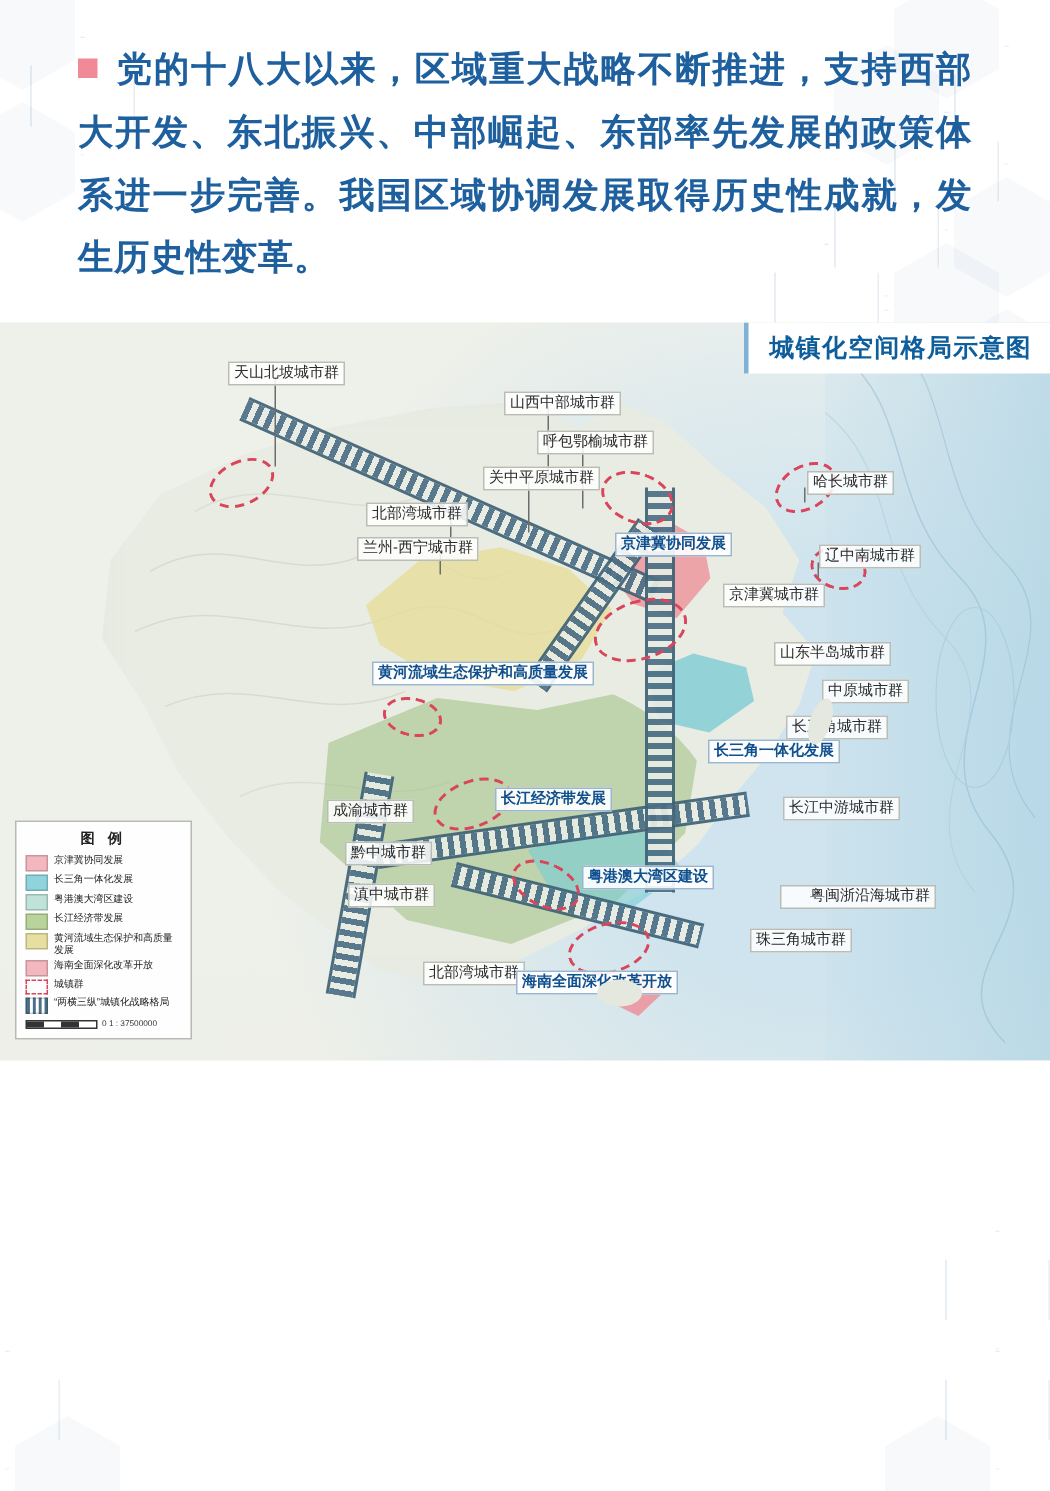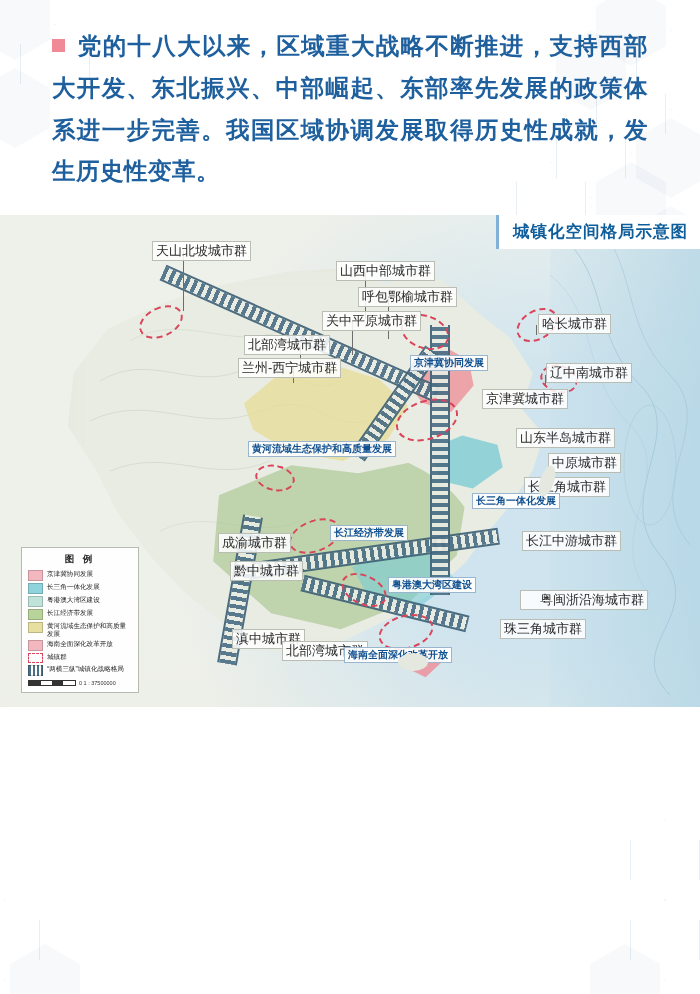--- a/index.html
+++ b/index.html
@@ -129,21 +129,21 @@
   .d4{left:540px;top:150px;width:34px;height:24px;transform:rotate(15deg);}
   .d5{left:395px;top:185px;width:60px;height:36px;transform:rotate(-18deg);}
   .d6{left:288px;top:305px;width:50px;height:28px;transform:rotate(-20deg);}
   .d7{left:340px;top:360px;width:44px;height:26px;transform:rotate(25deg);}
   .d8{left:378px;top:400px;width:52px;height:30px;transform:rotate(-15deg);}
   .d9{left:255px;top:250px;width:36px;height:22px;transform:rotate(12deg);}
   
   .lead{position:absolute;background:#6d6d6d;width:1px;}
   .lbl{
     position:absolute;
-    font-size:13px;
+    font-size:10px;
     color:#2b2b2b;
     background:rgba(255,255,255,.86);
     border:1px solid #b9bdb4;
     padding:1px 3px;
     white-space:nowrap;
     line-height:1.2;
   }
   .lbl.strategy{
     color:#10508f;font-weight:bold;font-size:10px;background:rgba(255,255,255,.9);
     border-color:#9ab6cf;
@@ -159,21 +159,20 @@
     letter-spacing:1px;
     border-left:3px solid #7fb2d6;
   }
   
   .legend{
     position:absolute;left:10px;bottom:14px;
     width:104px;
     background:rgba(255,255,255,.92);
     border:1px solid #b6bab1;
     padding:5px 6px 6px 6px;
-    margin-left:11px;
   }
   .legend h4{
     margin:0 0 4px 0;font-size:9.5px;text-align:center;letter-spacing:3px;color:#222;
   }
   .lg-row{display:flex;align-items:flex-start;margin-bottom:2px;}
   .sw{width:13px;height:9px;margin-right:4px;flex:0 0 auto;border:1px solid rgba(0,0,0,.18);}
   .lg-txt{font-size:6.6px;line-height:1.22;color:#222;}
   .sw-dash{border:1.4px dashed #d9455a;background:transparent;height:8px;}
   .sw-hatch{background:repeating-linear-gradient(90deg,#4b6f86 0 2px,#fff 2px 4px);}
   .scalebar{margin-top:4px;display:flex;align-items:center;}
@@ -287,21 +286,21 @@
     <div class="lbl" style="left:238px;top:143px;">兰州-西宁城市群</div>
     <div class="lbl" style="left:538px;top:99px;">哈长城市群</div>
     <div class="lbl" style="left:546px;top:148px;">辽中南城市群</div>
     <div class="lbl" style="left:482px;top:174px;">京津冀城市群</div>
     <div class="lbl" style="left:516px;top:213px;">山东半岛城市群</div>
     <div class="lbl" style="left:548px;top:238px;">中原城市群</div>
     <div class="lbl" style="left:524px;top:262px;">长三角城市群</div>
     <div class="lbl" style="left:522px;top:316px;">长江中游城市群</div>
     <div class="lbl" style="left:218px;top:318px;">成渝城市群</div>
     <div class="lbl" style="left:230px;top:346px;">黔中城市群</div>
-    <div class="lbl" style="left:232px;top:374px;margin-top:40px;">滇中城市群</div>
+    <div class="lbl" style="left:232px;top:374px;">滇中城市群</div>
     <div class="lbl" style="left:520px;top:375px;padding-left:19px;">粤闽浙沿海城市群</div>
     <div class="lbl" style="left:500px;top:404px;">珠三角城市群</div>
     <div class="lbl" style="left:282px;top:426px;">北部湾城市群</div>
 
     <div class="lbl strategy" style="left:410px;top:140px;">京津冀协同发展</div>
     <div class="lbl strategy" style="left:248px;top:226px;">黄河流域生态保护和高质量发展</div>
     <div class="lbl strategy" style="left:330px;top:310px;">长江经济带发展</div>
     <div class="lbl strategy" style="left:472px;top:278px;">长三角一体化发展</div>
     <div class="lbl strategy" style="left:388px;top:362px;">粤港澳大湾区建设</div>
     <div class="lbl strategy" style="left:344px;top:432px;">海南全面深化改革开放</div>

